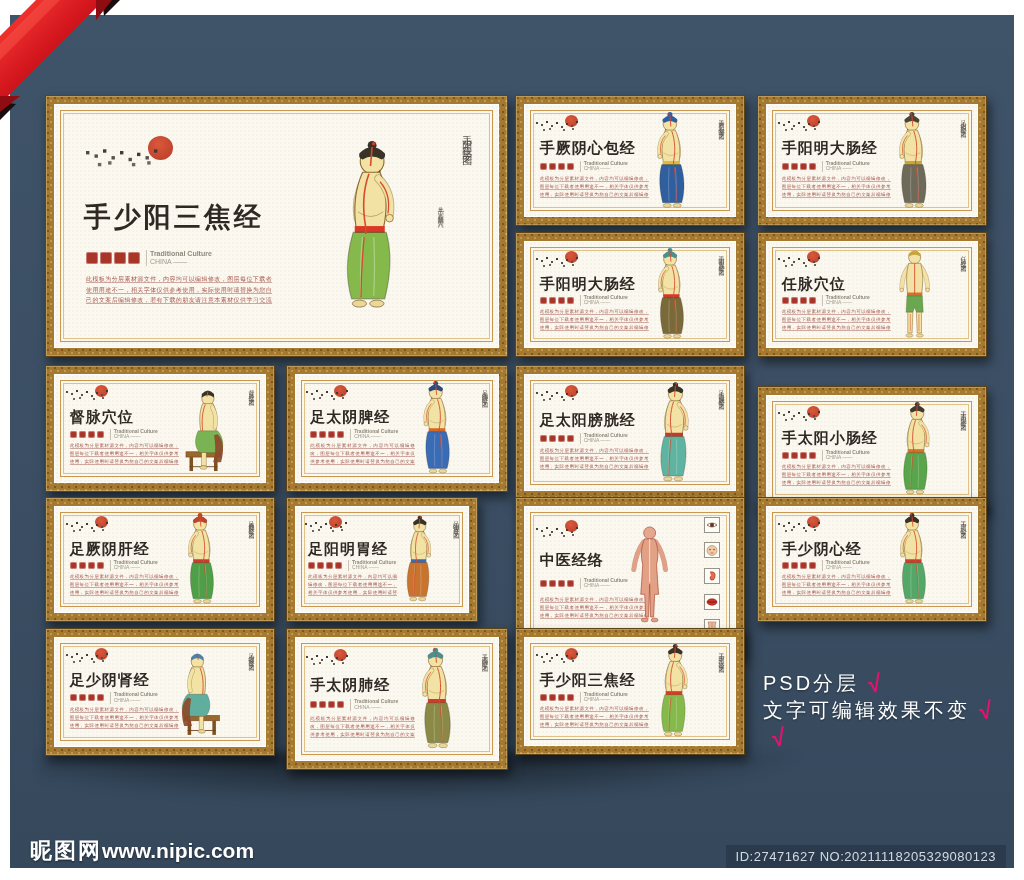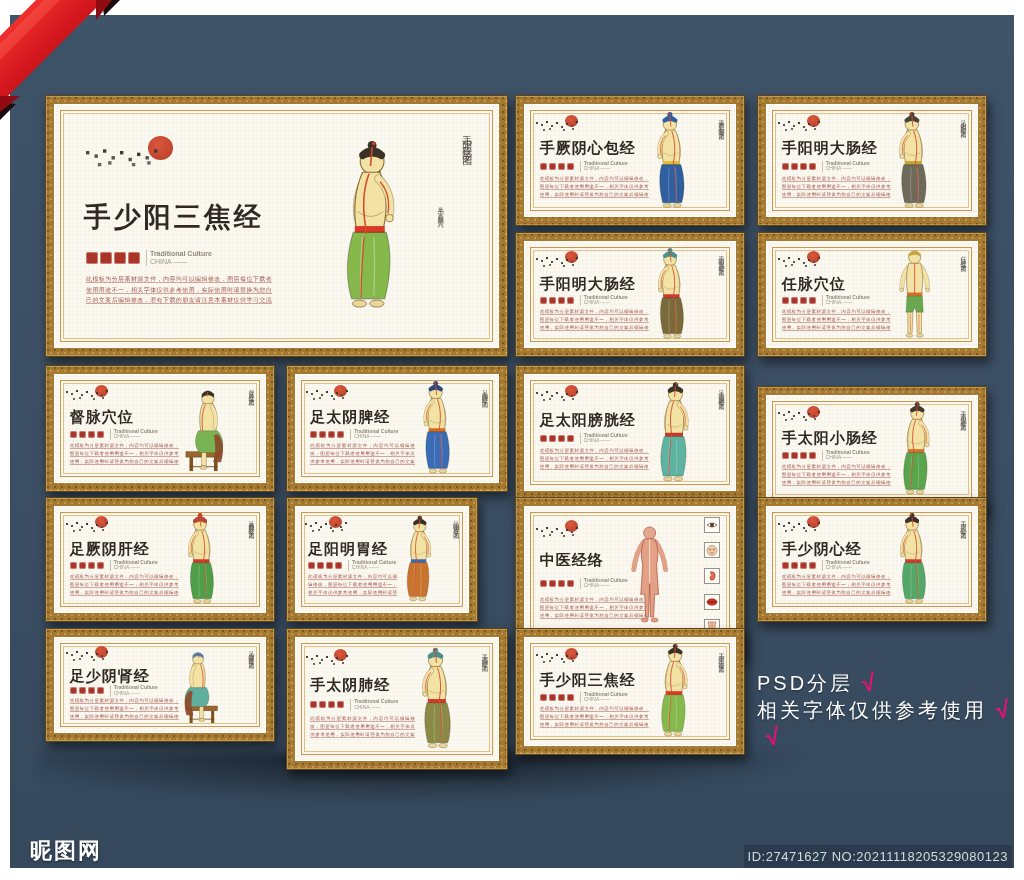--- a/index.html
+++ b/index.html
@@ -84,40 +84,40 @@
   .slot-c3r2{left:515px;top:232px;width:230px;height:125px;}
   .slot-c4r2{left:757px;top:232px;width:230px;height:125px;}
   .slot-a1{left:45px;top:365px;width:230px;height:127px;}
   .slot-a2{left:286px;top:365px;width:222px;height:127px;}
   .slot-a3{left:515px;top:365px;width:230px;height:135px;}
   .slot-a4{left:757px;top:365px;width:230px;height:127px;margin-top:21px;}
   .slot-b1{left:45px;top:497px;width:230px;height:125px;}
   .slot-b2{left:286px;top:497px;width:192px;height:125px;}
   .slot-b3{left:515px;top:497px;width:230px;height:161px;}
   .slot-b4{left:757px;top:497px;width:230px;height:125px;}
-  .slot-c1{left:45px;top:628px;width:230px;height:114px;padding-left:44px;}
+  .slot-c1{left:45px;top:628px;width:230px;height:128px;padding-left:44px;}
   .slot-c2{left:286px;top:628px;width:222px;height:142px;}
   .slot-c3{left:515px;top:628px;width:230px;height:127px;}
 
   
   .psd-note{position:absolute;left:757px;top:670px;z-index:3;color:#ffffff;}
-  .note-line{display:flex;align-items:flex-end;height:27px;}
+  .note-line{display:flex;align-items:center;height:27px;margin-left:6px;}
   .note-text{font-size:20px;letter-spacing:3px;text-shadow:0 1px 2px rgba(0,0,0,.4);}
   .note-check{font-size:24px;font-weight:bold;margin-left:9px;transform:rotate(-8deg);}
 
   
   .ribbon{position:absolute;left:0;top:0;width:170px;height:170px;z-index:6;pointer-events:none;}
 
   
   .wm{position:absolute;left:30px;top:836px;z-index:4;display:flex;align-items:baseline;
     color:#ffffff;text-shadow:0 1px 2px rgba(0,0,0,.55);}
   .wm .cn{font-size:22px;font-weight:bold;letter-spacing:2px;}
   .wm .url{font-size:21px;font-weight:bold;}
-  .idbox{position:absolute;right:12px;top:845px;height:23px;z-index:4;background:#2b3b4d;
-    color:#d3dae2;font-size:13px;line-height:23px;padding:0 4px;letter-spacing:.5px;}
+  .idbox{position:absolute;right:18px;top:845px;height:23px;z-index:4;background:#2b3b4d;
+    color:#d3dae2;font-size:13px;line-height:23px;padding:0 10px;letter-spacing:.5px;}
 </style>
 </head>
 <body>
 
 <div id="app">
   <div class="panel"></div>
   <div class="floor-shadow"></div>
 
   <div id="cards-layer">
       <div class="card slot-main pose-stand card--main" style="--cloth: #86b94c; --belt: #d93a28; --hat: #3a3226;">
@@ -2649,21 +2649,21 @@
     </div>
   </div>
     </div>
 
   <div class="psd-note" id="psd-note">
       <div class="note-line">
         <span class="note-text">PSD分层</span>
         <span class="note-check" style="color: rgb(229, 18, 110);">√</span>
       </div>
       <div class="note-line">
-        <span class="note-text">相关字体仅供参考使用</span>
+        <span class="note-text">文字可编辑效果不变</span>
         <span class="note-check" style="color: rgb(229, 18, 110);">√</span>
       </div>
       <div class="note-line">
         <span class="note-check" style="color: rgb(229, 18, 110);">√</span>
       </div>
     </div>
 
   <svg class="ribbon" viewBox="0 0 170 170">
     <polygon points="102,0 120,0 104,16" fill="#1b0c0d"></polygon>
     <polygon points="0,102 0,120 16,104" fill="#1b0c0d"></polygon>
@@ -2675,15 +2675,16 @@
       </linearGradient>
     </defs>
     <polygon points="36,0 104,0 0,104 0,36" fill="url(#rg)"></polygon>
     <polygon points="44,0 60,0 0,60 0,44" fill="#ff6a58" opacity="0.35"></polygon>
     <polygon points="0,96 0,112 20,96" fill="#8f0d12"></polygon>
     <polygon points="96,0 112,0 96,20" fill="#8f0d12"></polygon>
   </svg>
 
   <div class="wm">
     <span class="cn">昵图网</span>
+    <span class="url">www.nipic.com</span>
   </div>
   <div class="idbox">ID:27471627 NO:20211118205329080123</div>
 </div>
 
 </body></html>

